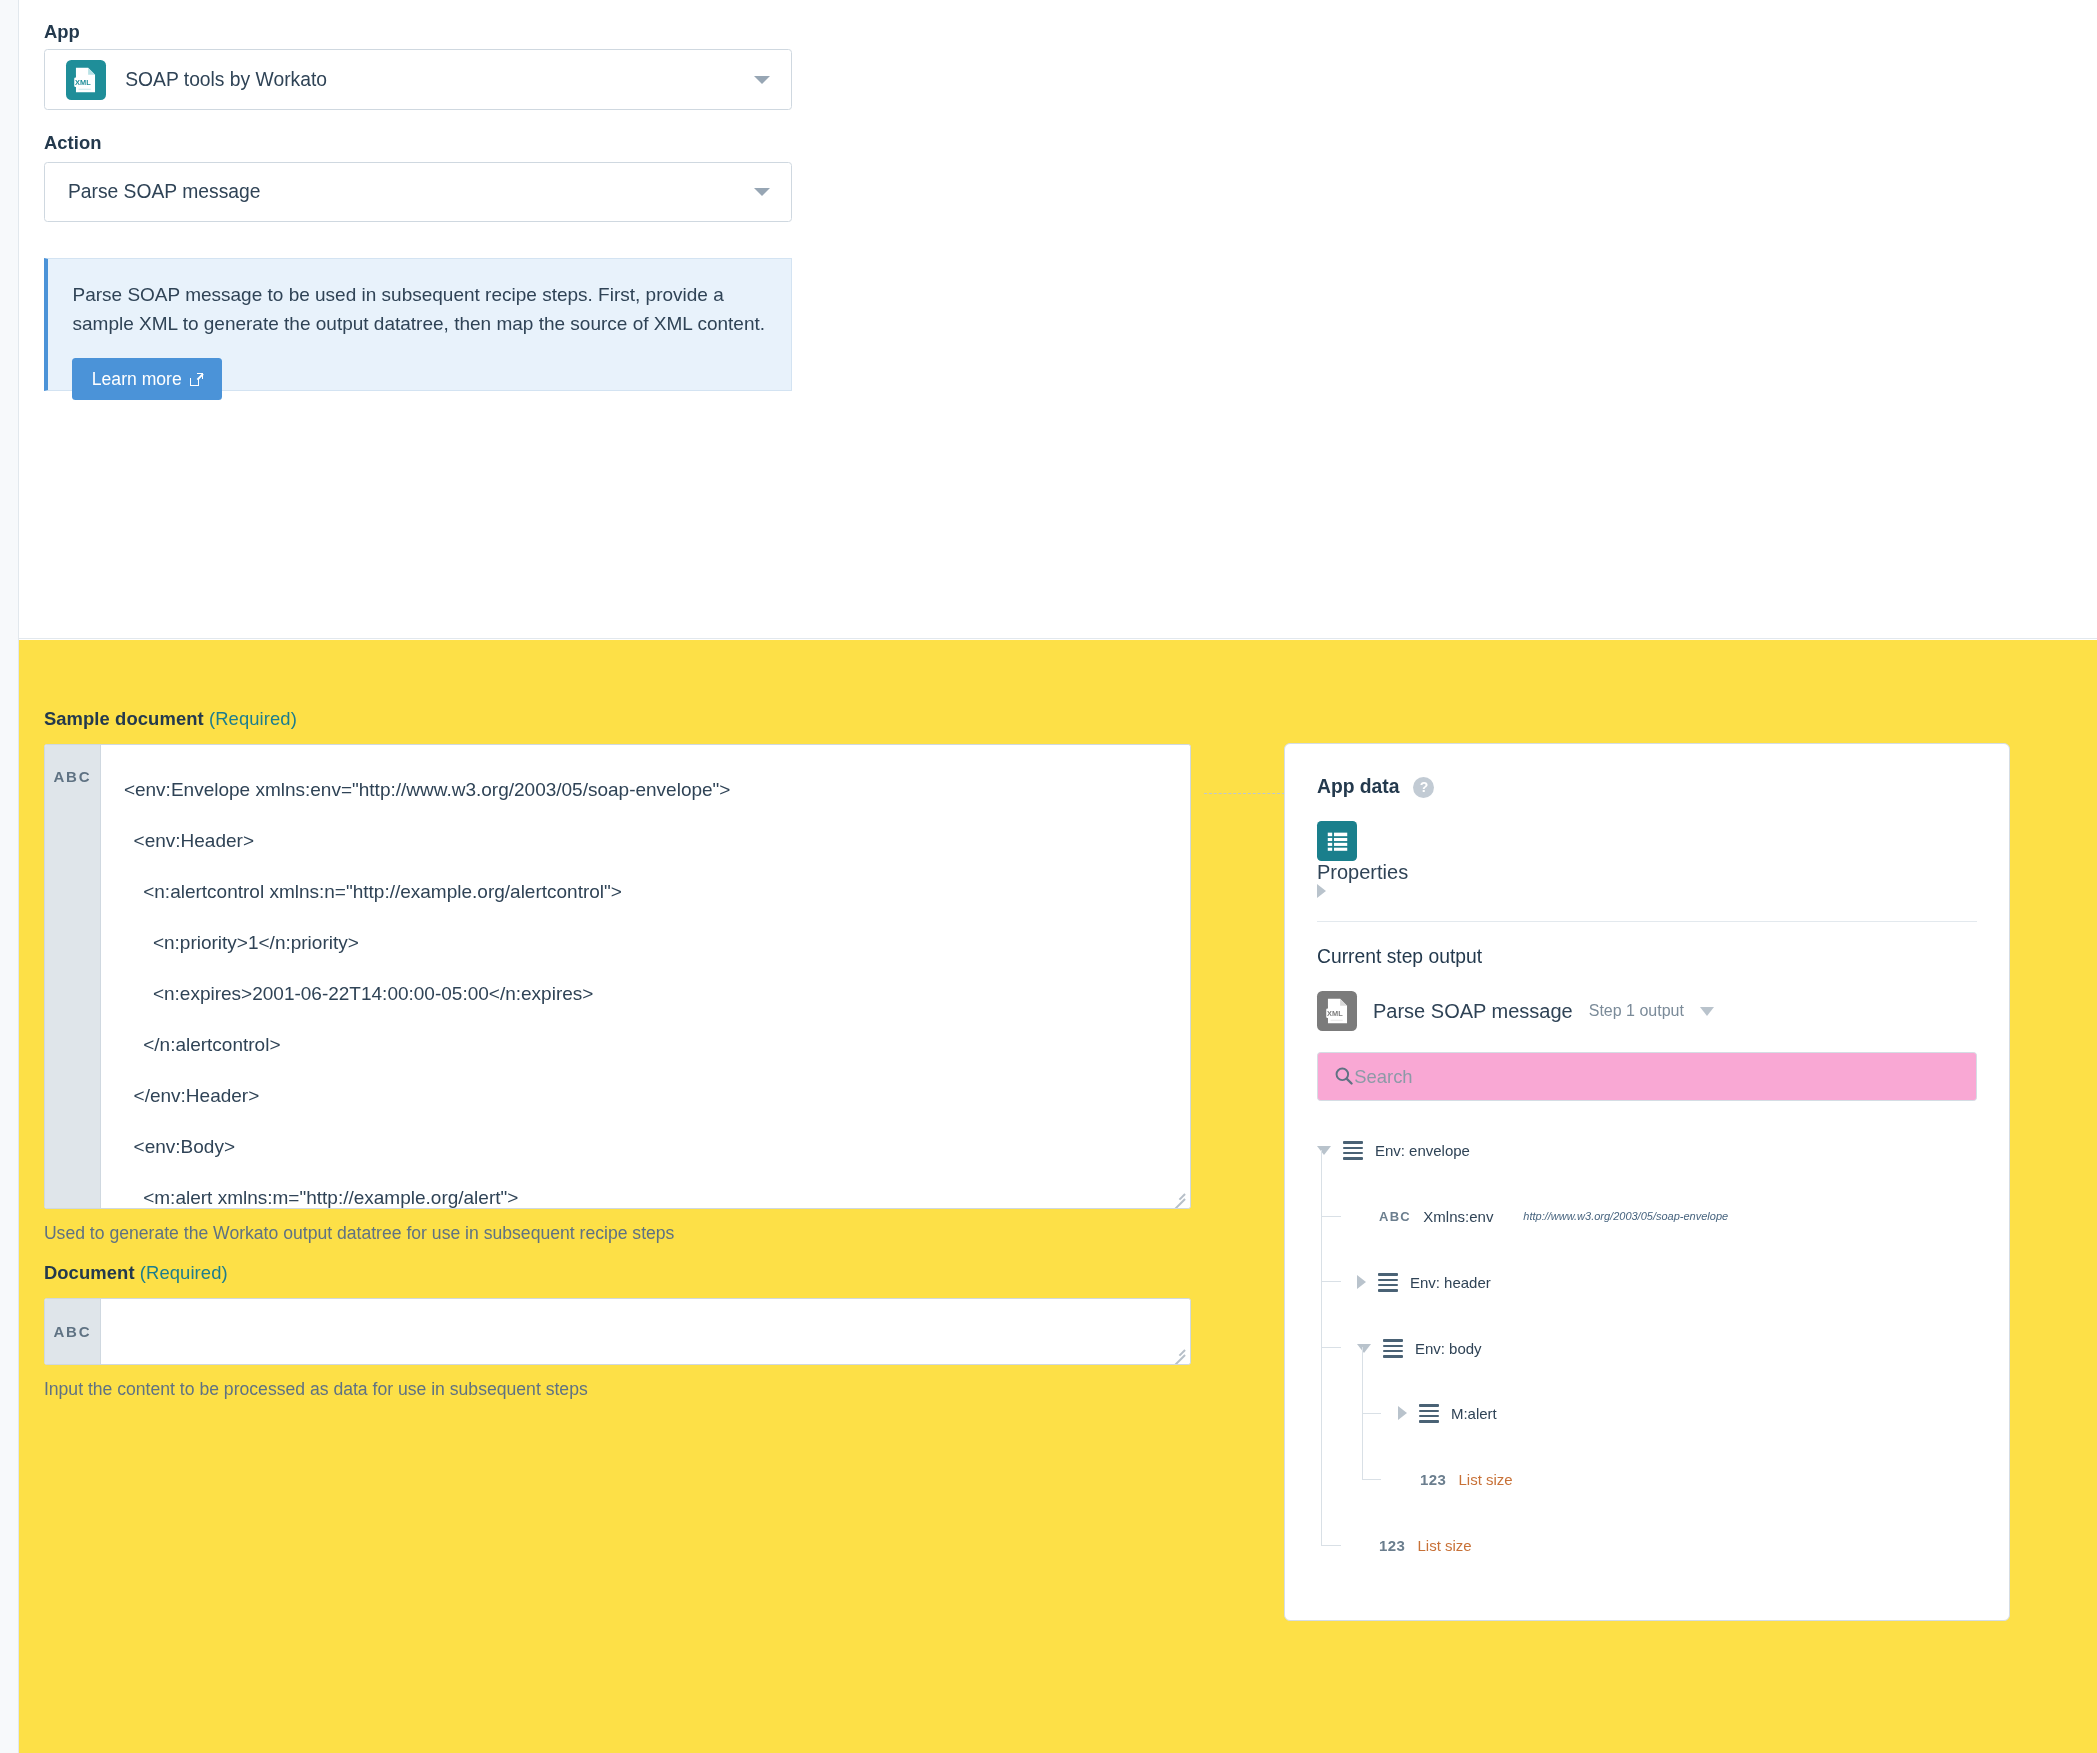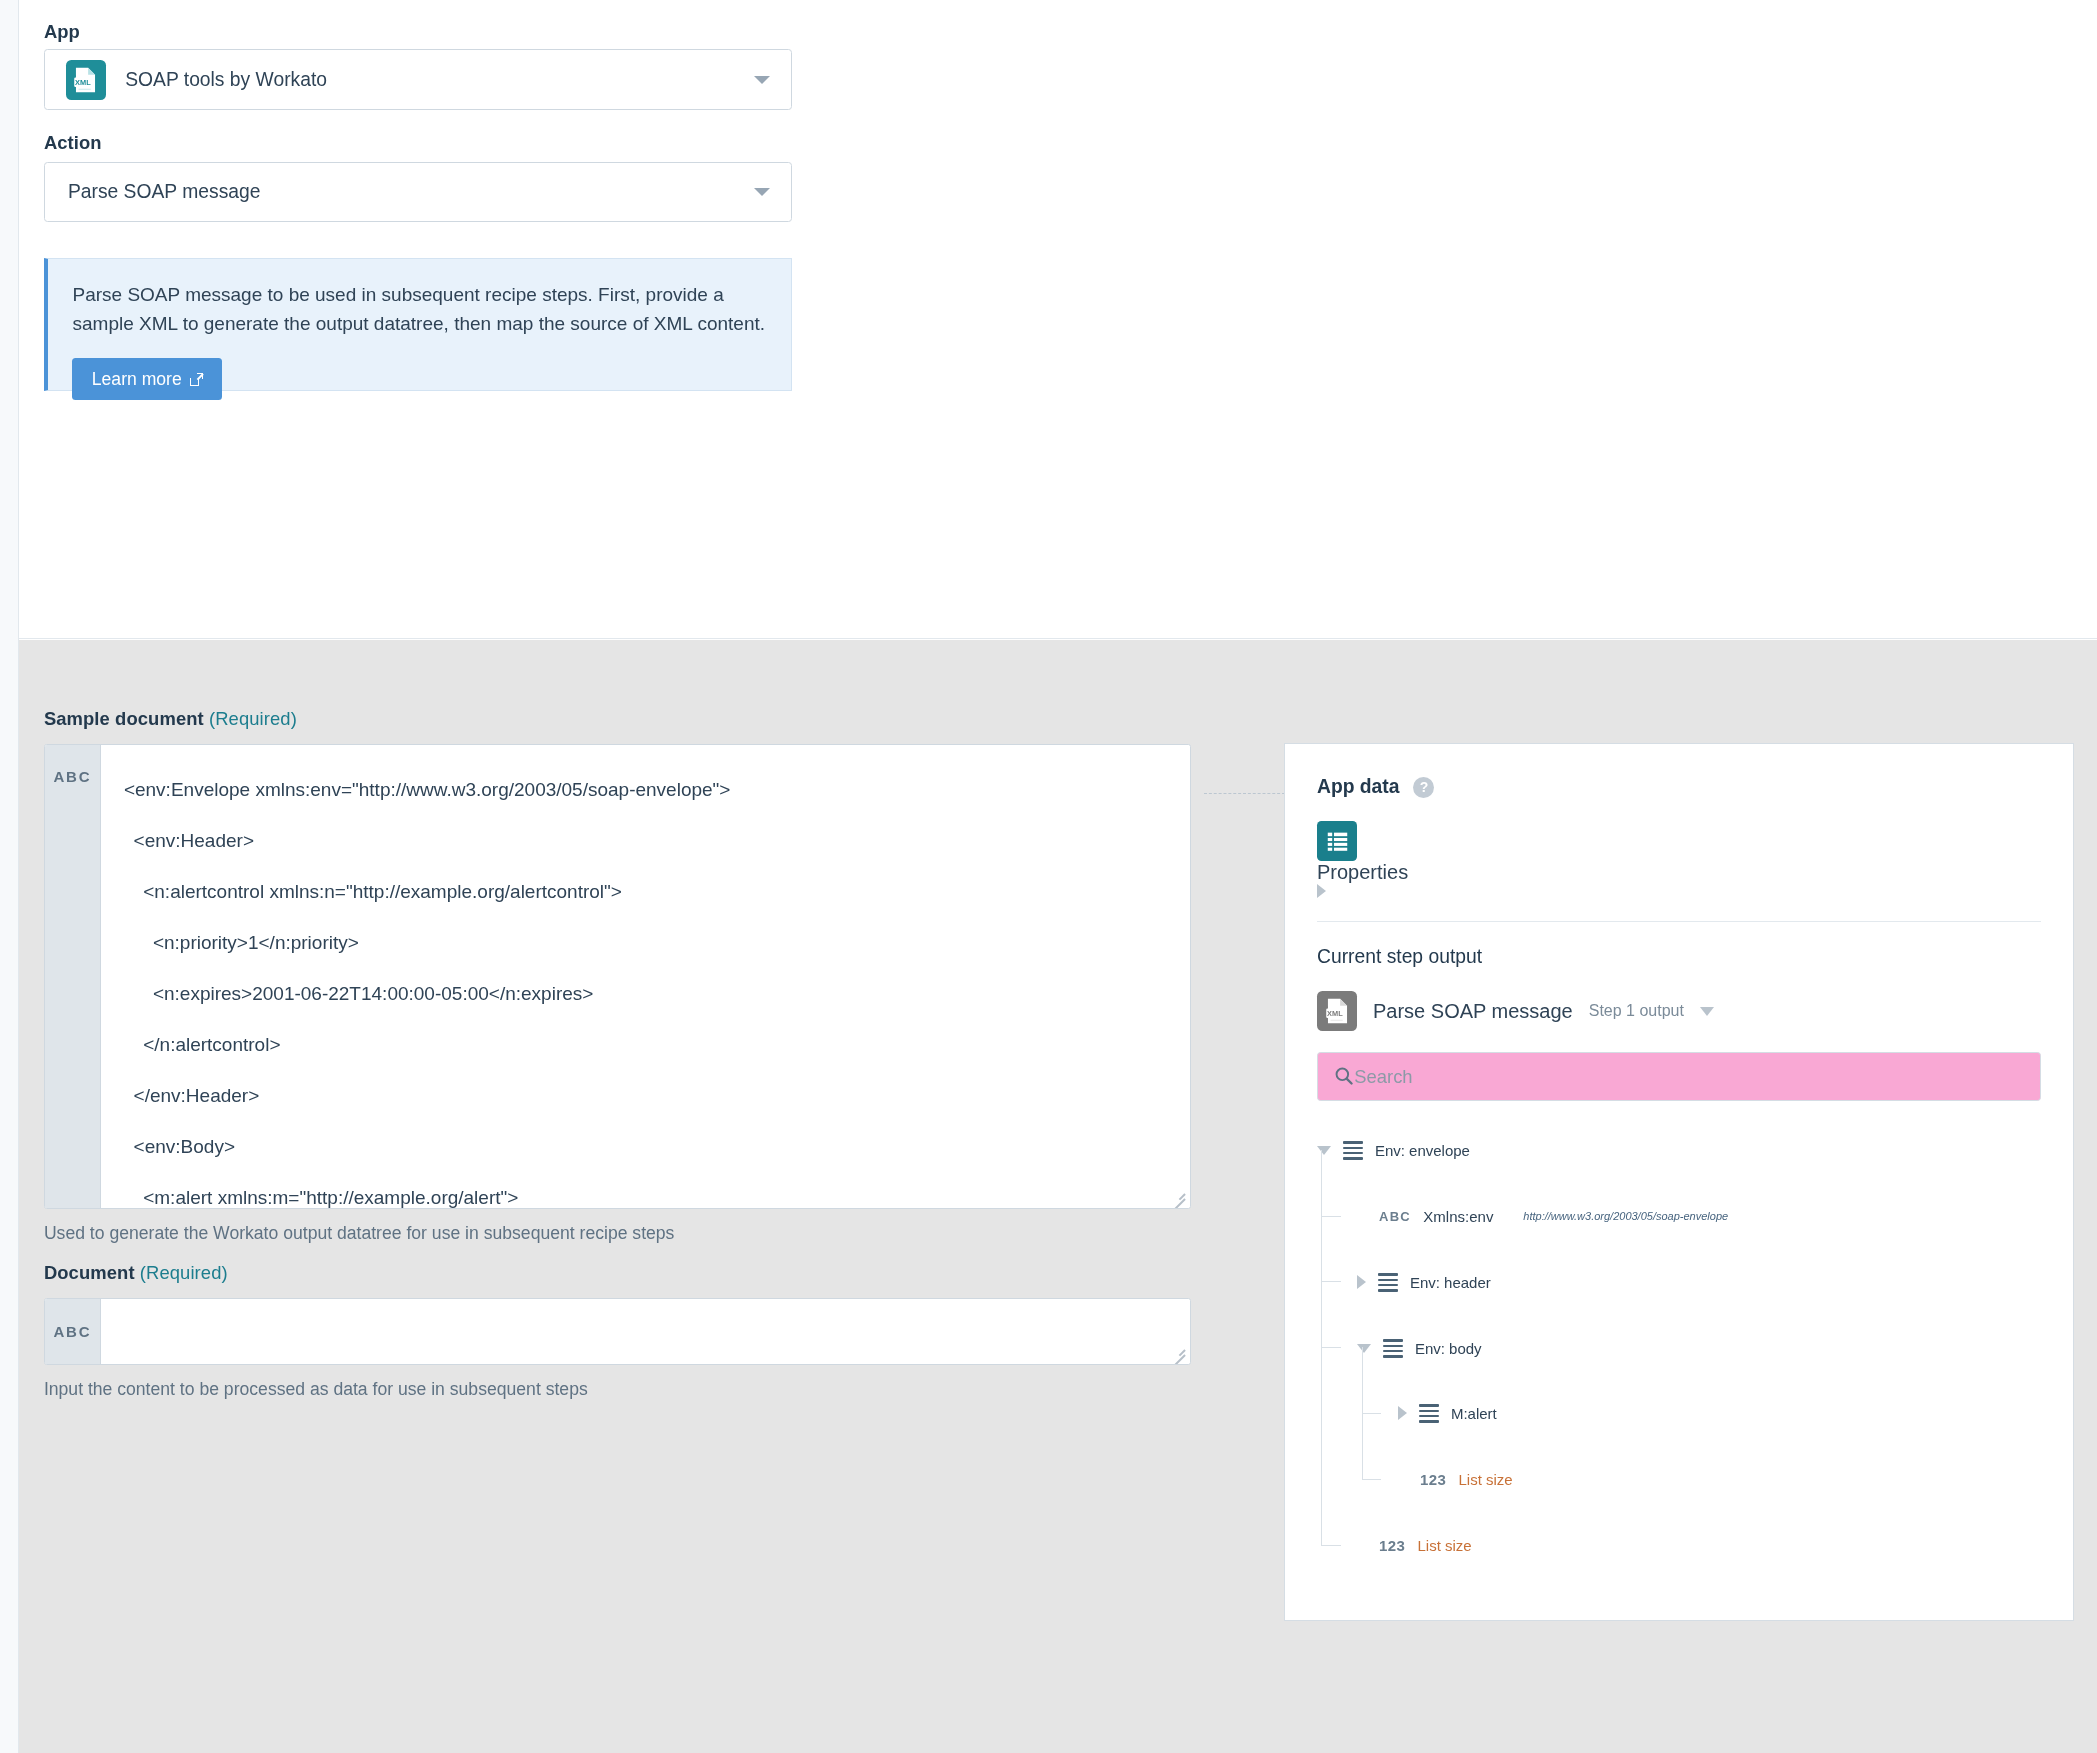--- a/index.html
+++ b/index.html
@@ -19,21 +19,21 @@
   }
 
   
   .top-section {
     position: absolute; left: 19.3px; top: 0; width: 2079px; height: 639px;
     background: #ffffff; border-bottom: 0.9px solid #e2e8ed;
   }
   
   .bottom-section {
     position: absolute; left: 19.3px; top: 640px; width: 2079px; height: 1114px;
-    background: #e5e5e5;
+    background: #fde047;
   }
 
   .field-label {
     font-size: 18.4px; font-weight: bold; color: #23394d;
     letter-spacing: 0.1px;
   }
   .required-tag { font-size: 18.4px; font-weight: normal; color: #1c7d8e; }
 
   
   .select-box {
@@ -90,22 +90,22 @@
     position: absolute; right: 0; display: block; height: 1.8px; background: #b6bfc8;
     transform: rotate(-45deg); transform-origin: right center;
   }
   .resize-grip i:nth-child(1) { bottom: 4.4px; width: 14px; }
   .resize-grip i:nth-child(2) { bottom: 9.7px; width: 8px; }
 
   .helper-text { position: absolute; font-size: 17.6px; color: #5f7283; }
 
   
   .app-data-panel {
-    position: absolute; left: 1284px; top: 743px; width: 790px; height: 878px;
-    background: #fff; border: 0.9px solid #d5dde4; border-radius: 0;
+    position: absolute; left: 1284px; top: 743px; width: 726px; height: 878px;
+    background: #fff; border: 0.9px solid #d5dde4; border-radius: 6px;
   }
   .dash-link {
     position: absolute; left: 1204px; top: 793px; width: 81px;
     border-top: 1.8px dashed #bcc7d1;
   }
   .panel-pad { padding: 32px 32px 0 32px; }
   .app-data-head {
     display: flex; align-items: center; gap: 14px;
     font-size: 19.3px; font-weight: bold; color: #23394d;
   }

